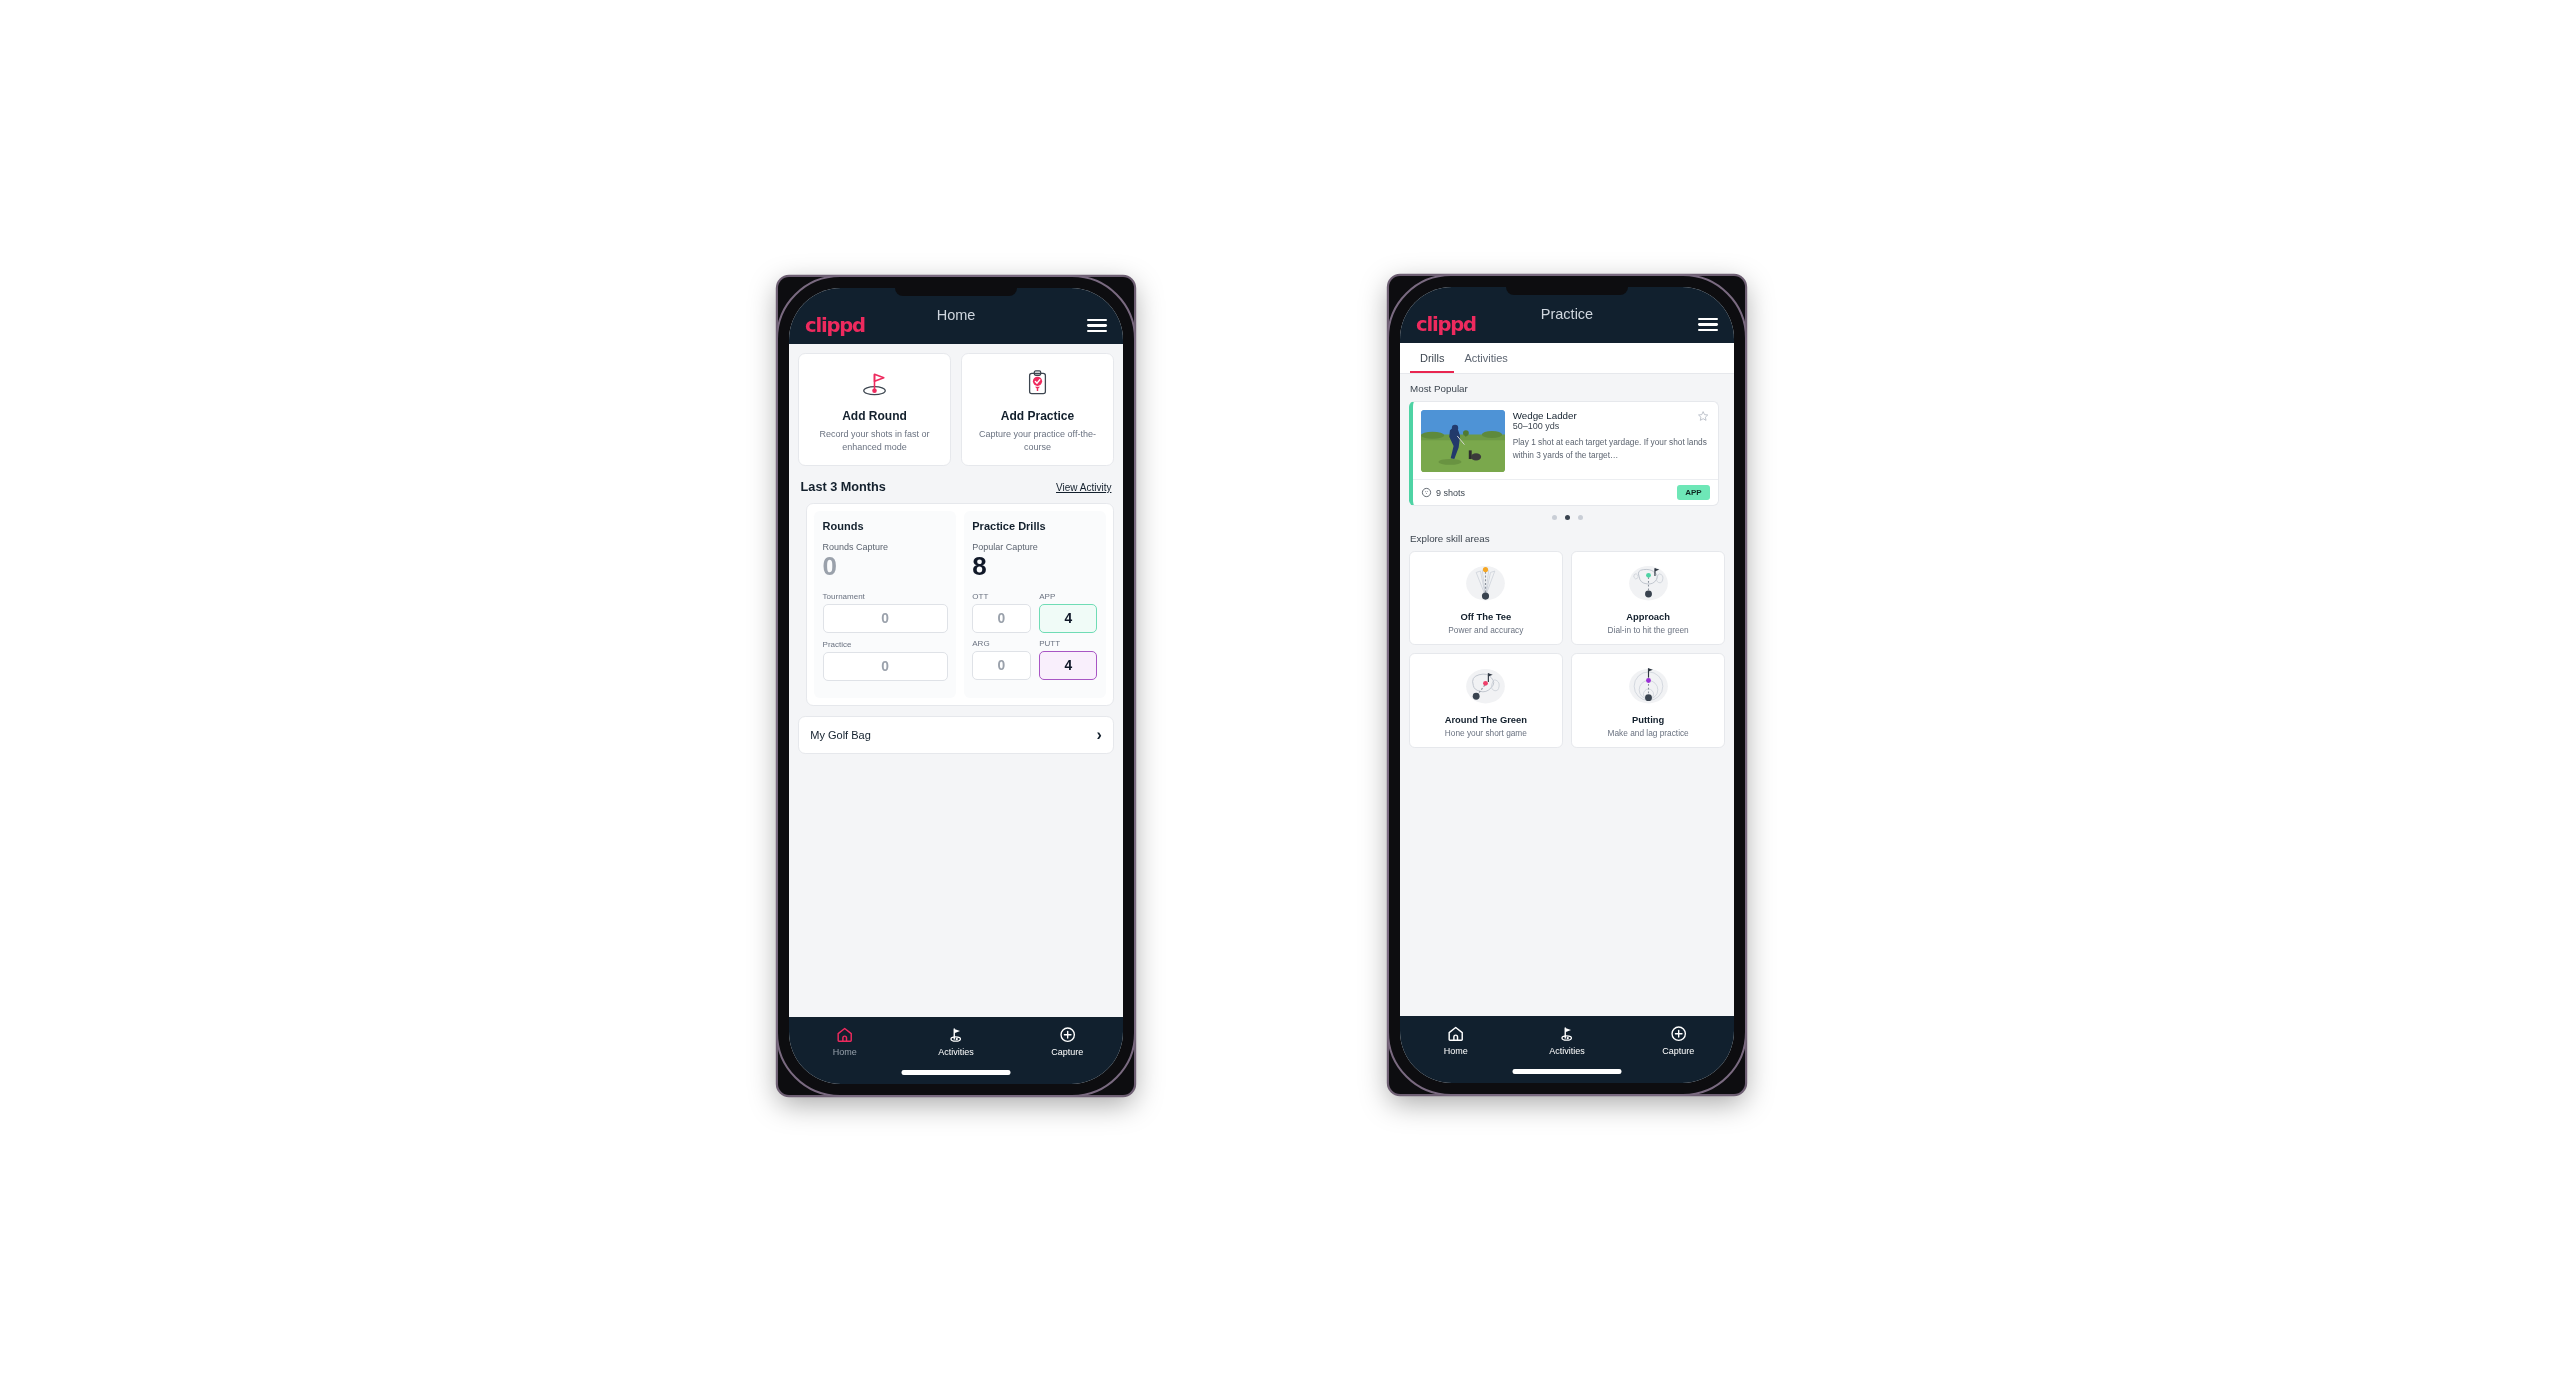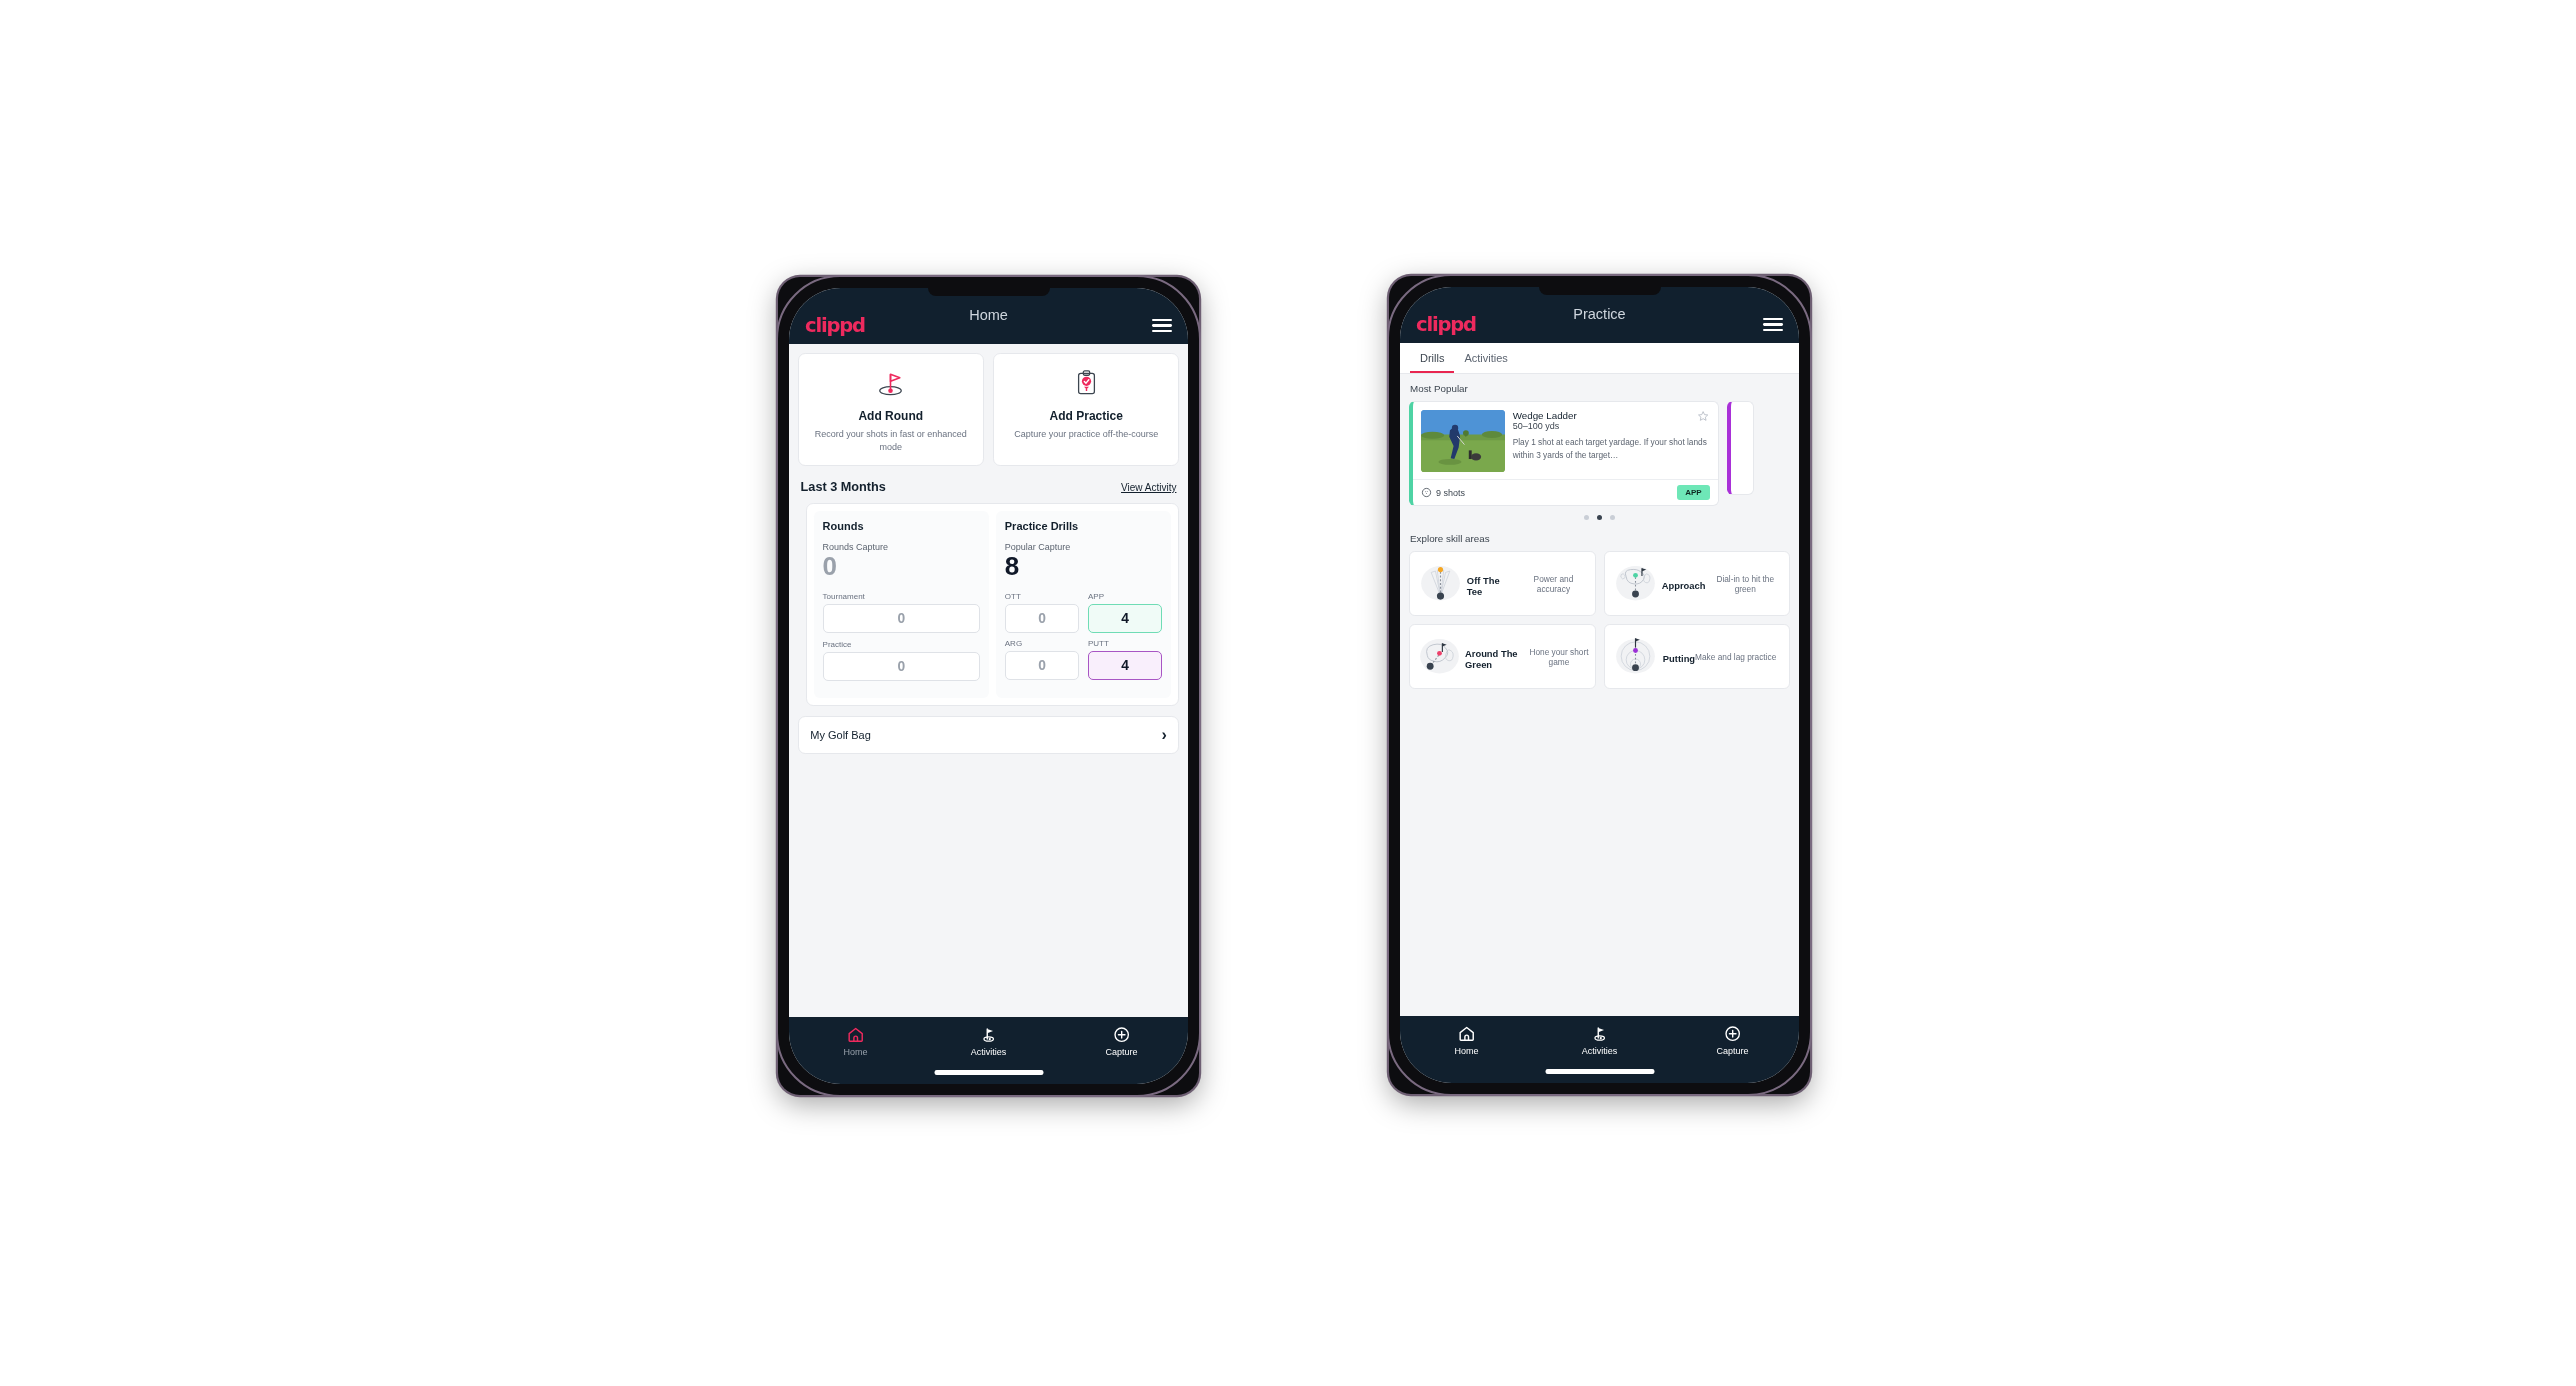--- a/index.html
+++ b/index.html
@@ -7,22 +7,22 @@
     width: 2576px; height: 1386px;
     background: #ffffff;
     font-family: "Liberation Sans", sans-serif;
     overflow: hidden;
   }
   .stage { position: relative; width: 2576px; height: 1386px; }
 
   
   .phone {
     position: absolute;
-    width: 421px; height: 818px;
-    border-radius: 22px;
+    width: 356px; height: 818px;
+    border-radius: 11px;
     background: #0d0d10;
     padding: 11px;
     box-shadow: 0 0 0 2.2px #6e5f73, 0 8.7px 29px rgba(0,0,0,.35);
   }
   .phone::after{ 
     content:""; position:absolute; inset:-2.2px; border-radius:64px;
     border:2.2px solid #7a6a80; pointer-events:none;
   }
   #phone-home     { left: 778px; top: 277px; }
   #phone-practice { left: 1389px; top: 276px; }
@@ -156,21 +156,21 @@
   .chip { background: #6ee7b7; color: #0f2a22; font-size: 8px; font-weight: 700;
           padding: 2.9px 8px; border-radius: 2.9px; }
 
   .dots { display: flex; justify-content: center; gap: 8px; margin: 9.4px 0 13px; }
   .dot { width: 5px; height: 5px; border-radius: 50%; background: #c9ced6; cursor:pointer;}
   .dot.on { background: #39434f; }
 
   .skill-grid { display: grid; grid-template-columns: 1fr 1fr; gap: 8px; }
   .skill-card {
     background: #ffffff; border: 0.7px solid #e6e8ec; border-radius: 5.8px;
-    padding: 8.7px 4.3px 9.4px; display: flex; 
+    padding: 8.7px 4.3px 9.4px; display: flex; flex-direction: column;
     align-items: center; cursor: pointer;
   }
   .skill-icon { width: 54px; height: 45px; display:flex; align-items:center; justify-content:center; }
   .skill-name { font-size: 9.4px; font-weight: 700; color: #13202d; margin-top: 5.8px; }
   .skill-sub { font-size: 8.3px; color: #6a7280; margin-top: 2.9px; text-align:center; }
 
   
   .bottomnav {
     flex: 0 0 auto; background: #11202e; height: 67px;
     display: flex; align-items: flex-start; padding-top: 8.7px; position: relative;

